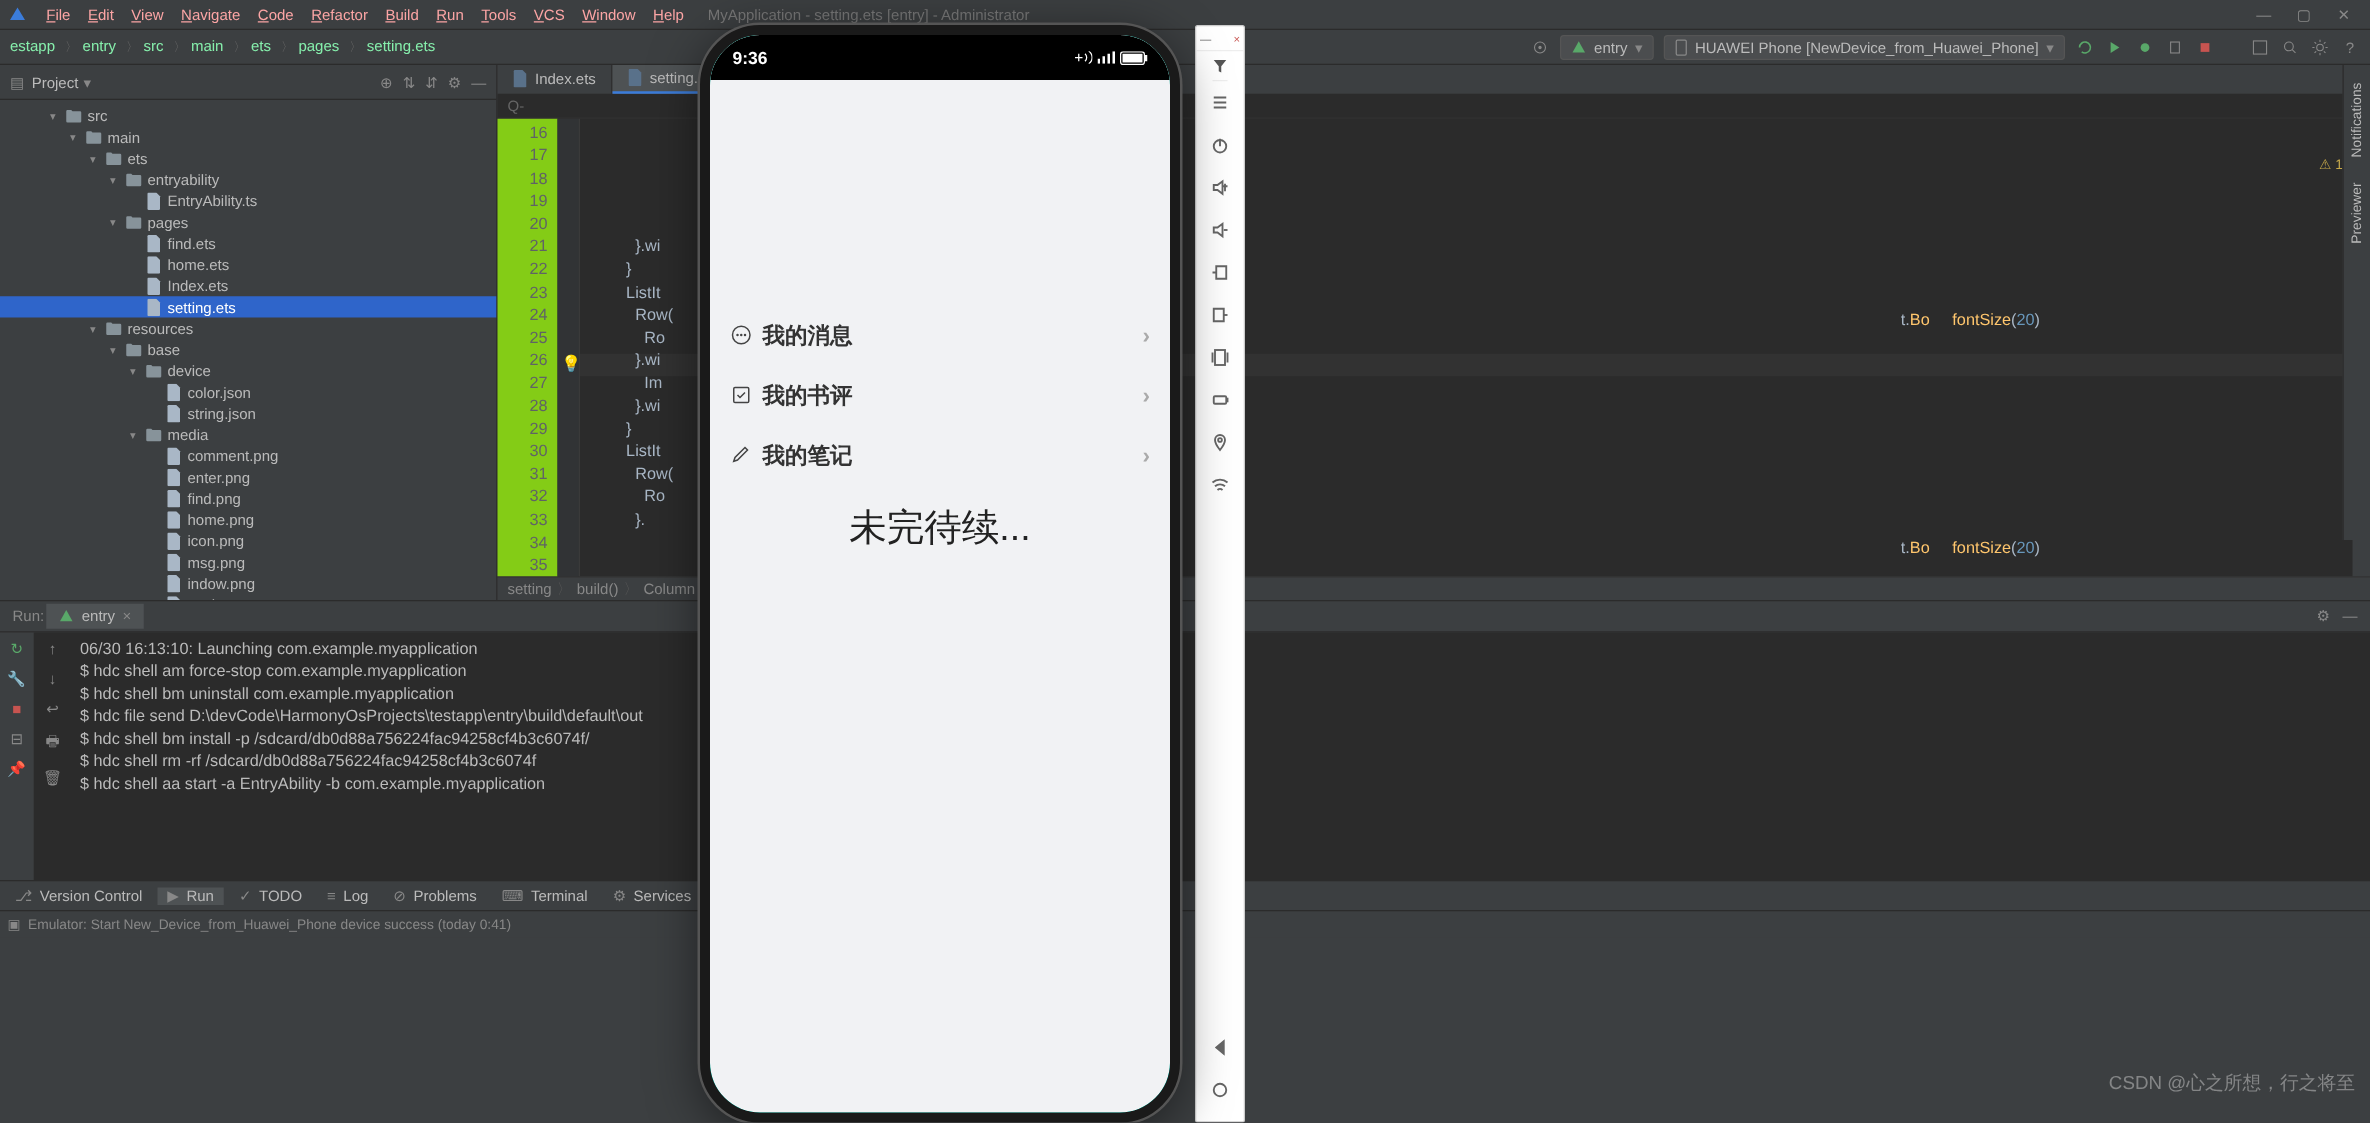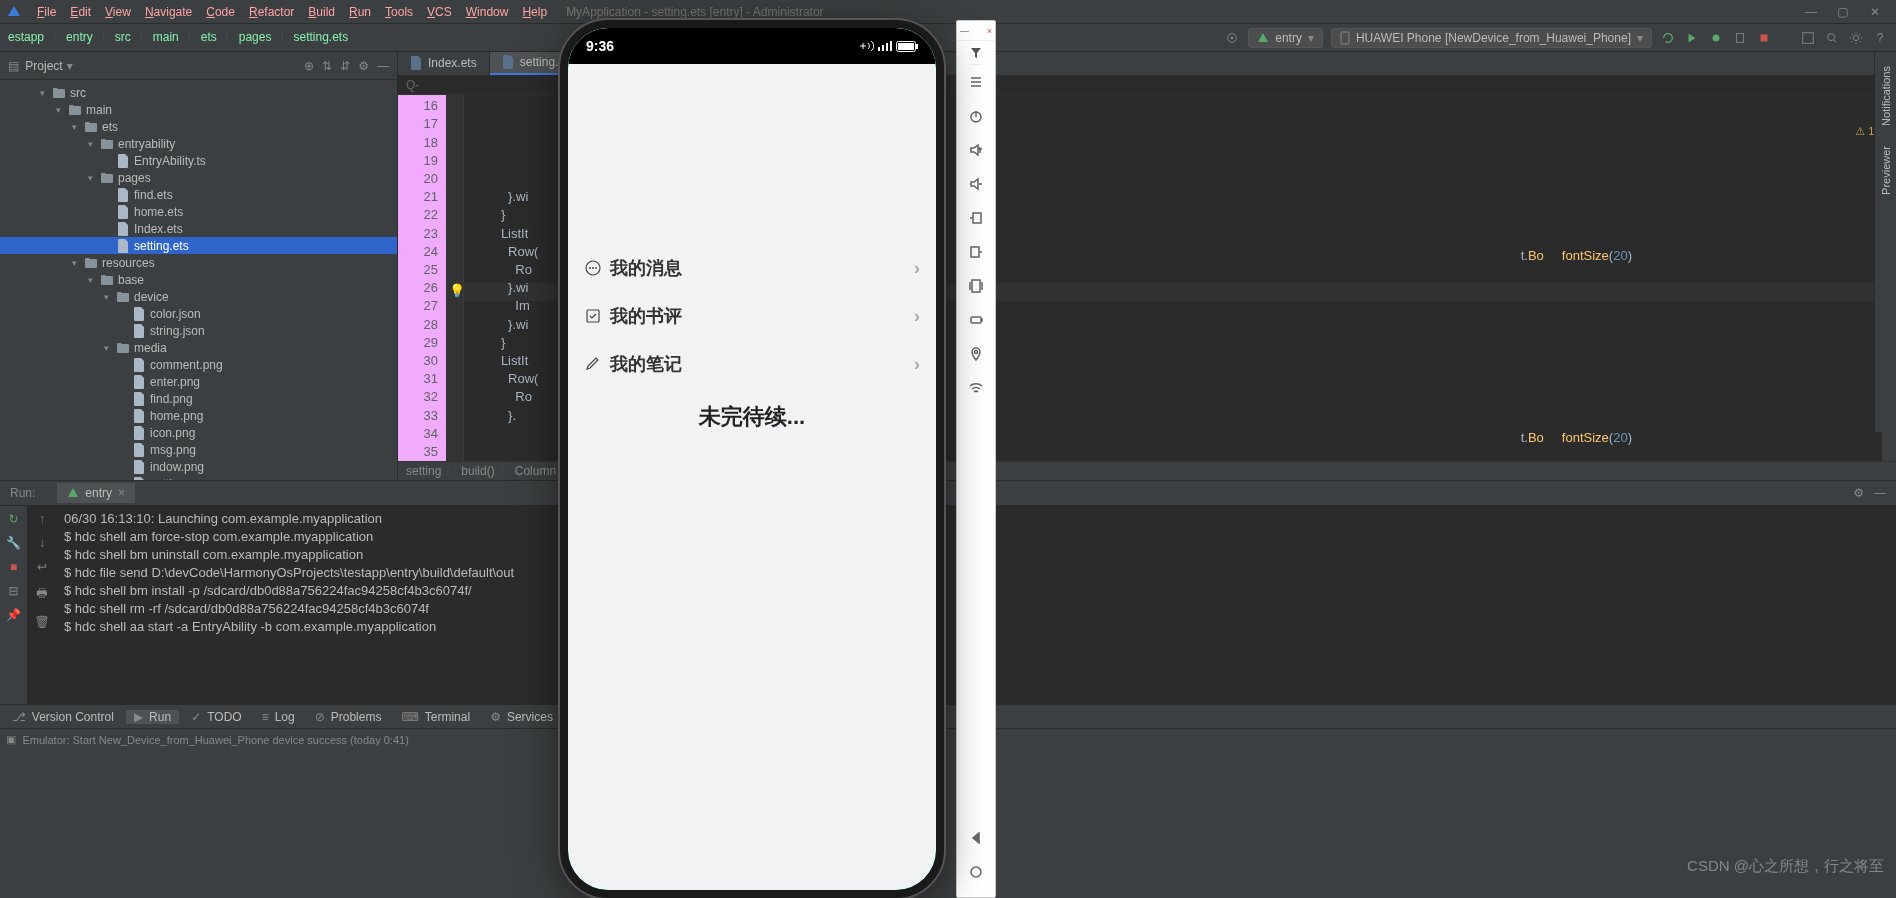--- a/index.html
+++ b/index.html
@@ -41,21 +41,21 @@
   .folder-ico { fill:#87939a; }
   .file-ico { fill:#a9b7c6; }
 
   
   .editor { flex:1; background:#2b2b2b; display:flex; flex-direction:column; position:relative; }
   .editor-tabs { height:28px; background:#3c3f41; border-bottom:1px solid #2b2b2b; display:flex; align-items:center; }
   .editor-tab { padding:0 12px; height:100%; display:flex; align-items:center; gap:6px; border-right:1px solid #2b2b2b; color:#bbb; }
   .editor-tab.active { background:#4e5254; border-bottom:2px solid #3b7cda; }
   .editor-search { height:22px; border-bottom:1px solid #323232; padding:2px 8px; color:#666;}
   .editor-body { flex:1; display:flex; font-family: "JetBrains Mono","Consolas",monospace; font-size:13px; position:relative;}
-  .gutter { width:48px; background:#f0abfc; color:#606366; text-align:right; padding:2px 8px 0 0; line-height:18.2px;}
+  .gutter { width:48px; background:#84cc16; color:#606366; text-align:right; padding:2px 8px 0 0; line-height:18.2px;}
   .fold-col { width:18px; background:#313335; border-right:1px solid #3a3a3a; position:relative;}
   .code { flex:1; padding:2px 0 0 8px; line-height:18.2px; color:#a9b7c6; white-space:pre; position:relative;}
   .code .hl-line { position:absolute; left:0; right:0; height:18px; background:#323232; } .num { color:#6897bb; } .fn{color:#ffc66d;}
   .breadcrumb-editor { height:22px; border-top:1px solid #323232; background:#3c3f41; display:flex; align-items:center; padding:0 8px; gap:4px; color:#888;}
   .inspect-bar { position:absolute; top:30px; right:4px; color:#c7a94a; font-size:11px; display:flex; gap:6px; align-items:center;}
   .right-gutter { width:14px; background:#3c3f41; position:relative;}
   .right-gutter .warn{ position:absolute; top:70px; right:2px; width:6px; height:6px; background:#c7a94a;}
 
   
   .vtab-right { position:absolute; right:0; top:52px; width:22px; height:380px; background:#3c3f41; border-left:1px solid #2b2b2b; display:flex; flex-direction:column; align-items:center; padding-top:4px;}
@@ -78,21 +78,21 @@
   
   .previewer-wrap { position:absolute; left:560px; top:20px; width:444px; height:878px; display:flex; z-index:100;}
   .phone-frame { width:384px; height:full; background:#14b8a6; border:8px solid #1a1a1a; border-radius:48px; position:relative; overflow:hidden; box-shadow:0 0 0 2px #555, 0 8px 40px rgba(0,0,0,.5);}
   .phone-screen { position:absolute; inset:0; background:#f1f2f4; border-radius:40px; overflow:hidden;}
   .status-top { height:36px; background:#000; color:#fff; display:flex; align-items:center; padding:0 18px; font-size:14px; font-weight:600;}
   .status-top .time { }
   .status-top .icons { margin-left:auto; display:flex; gap:4px; align-items:center;}
   .settings-list { margin-top:180px;}
   .settings-item { height:48px; display:flex; align-items:center; padding:0 16px; gap:8px; color:#333; font-size:18px; font-weight:600;}
   .settings-item .chev { margin-left:auto; color:#aaa; font-size:18px;}
-  .continue-text { text-align:center; font-size:22px; font-weight:700; color:#222; margin-top:14px;}
+  .continue-text { text-align:center; font-size:30px; font-weight:400; color:#222; margin-top:14px;}
   .preview-tools { width:40px; background:#fff; border:1px solid #ccc; border-radius:2px; display:flex; flex-direction:column; align-items:center; margin-left:12px;}
   .preview-tools .pt-header { height:20px; width:100%; display:flex; align-items:center; justify-content:space-between; padding:0 3px; font-size:9px; color:#666; border-bottom:1px solid #eee;}
   .preview-tools .pt-btn { height:34px; width:100%; display:flex; align-items:center; justify-content:center; color:#555;}
   .preview-tools .pt-btn svg{width:16px;height:16px;fill:none;stroke:#666;stroke-width:1.5;}
   .preview-tools .filter { height:24px; display:flex; align-items:center; justify-content:center; border-bottom:1px solid #eee;}
 
   
   .watermark { position:absolute; right:12px; bottom:22px; color:rgba(220,220,220,.45); font-size:15px; z-index:200; font-family:sans-serif;}
 
   svg { display:block;}
@@ -485,21 +485,21 @@
       </div>
   </div>
 </div>
 
 <div class="vtab-right">
   <div class="vtab">Notifications</div>
   <div class="vtab">Previewer</div>
 </div>
 
 <div class="run-header">
-  <span style="color:#888;margin-right:22px;">Run:</span>
+  <span style="color:#888;margin-right:2px;">Run:</span>
   <div class="tab">
     <svg width="12" height="12" viewBox="0 0 12 12">
         <path d="M1 10 L6 1 L11 10 Z" fill="#59a869"></path>
       </svg>
     <span>entry</span>
     <span style="color:#888;">×</span>
   </div>
   <div style="margin-left:auto; display:flex; gap:10px; color:#888;">
     <span>⚙</span>
     <span>—</span>

